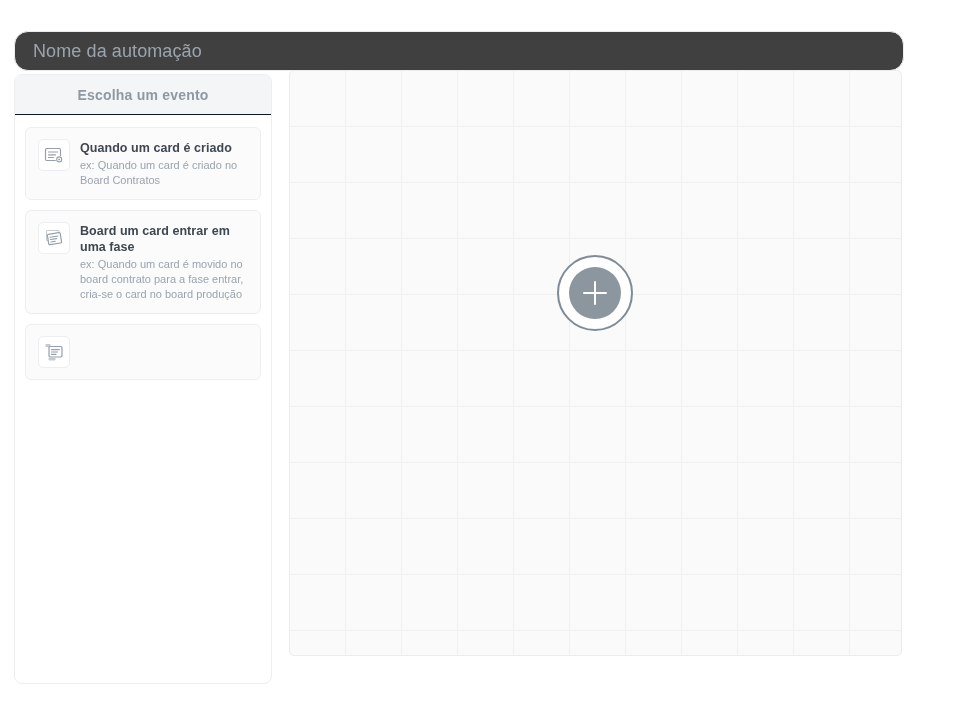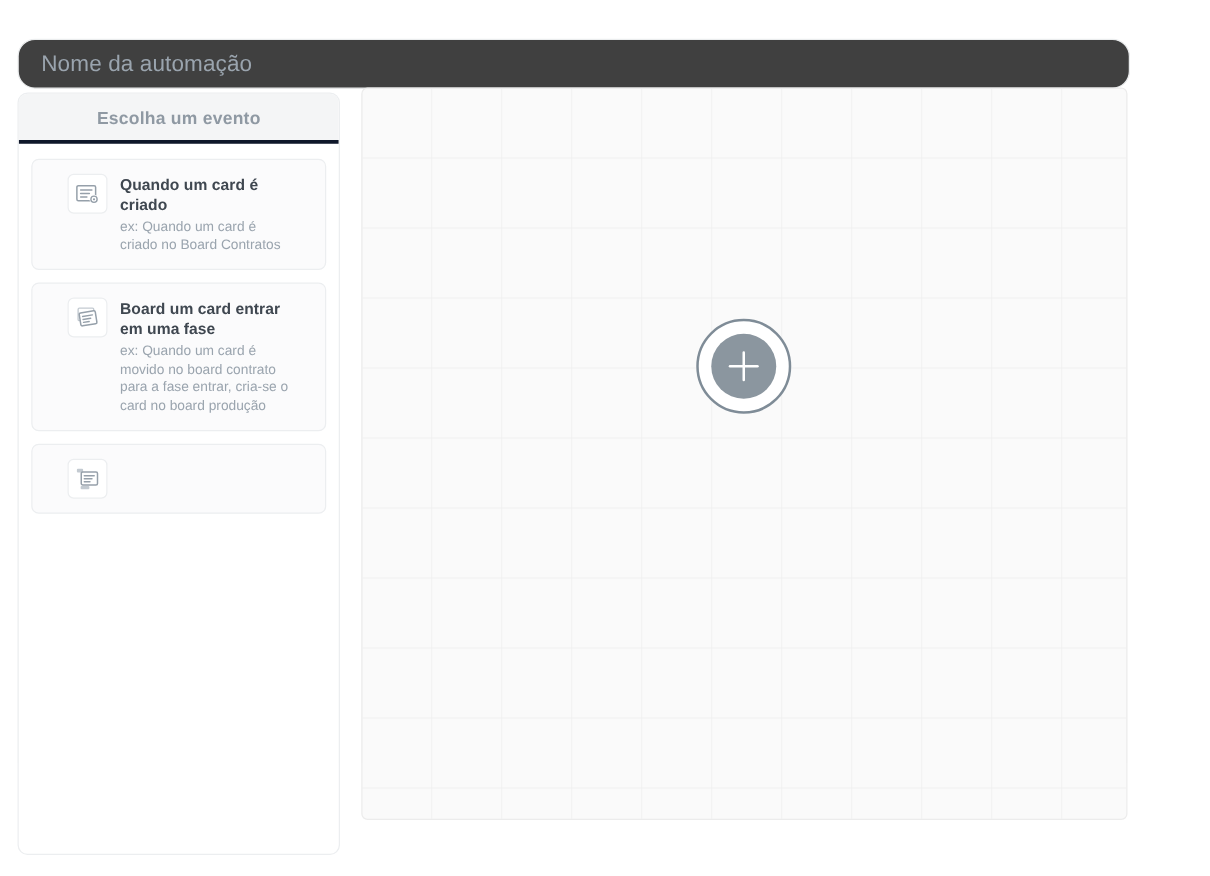--- a/index.html
+++ b/index.html
@@ -48,21 +48,21 @@
     width: 258px;
     height: 610px;
     background: #ffffff;
     border: 1px solid #eceef0;
     border-radius: 8px;
     overflow: hidden;
   }
   .events-panel-header {
     height: 40px;
     background: #f4f5f6;
-    border-bottom: 3px solid #0f172a;
+    border-bottom: 1px solid #0f172a;
     display: flex;
     align-items: center;
     justify-content: center;
   }
   .events-panel-header-title {
     font-size: 14px;
     font-weight: bold;
     color: #8f99a3;
     letter-spacing: .2px;
   }
@@ -70,21 +70,21 @@
     padding: 12px 10px 10px 10px;
     display: flex;
     flex-direction: column;
     gap: 10px;
   }
 
   .event-card {
     background: #fbfbfc;
     border: 1px solid #eceef0;
     border-radius: 6px;
-    padding: 11px 28px;
+    padding: 11px 12px;
     display: flex;
     align-items: flex-start;
     gap: 10px;
     cursor: pointer;
   }
   .event-card-icon {
     flex: 0 0 auto;
     width: 32px;
     height: 32px;
     background: #ffffff;

